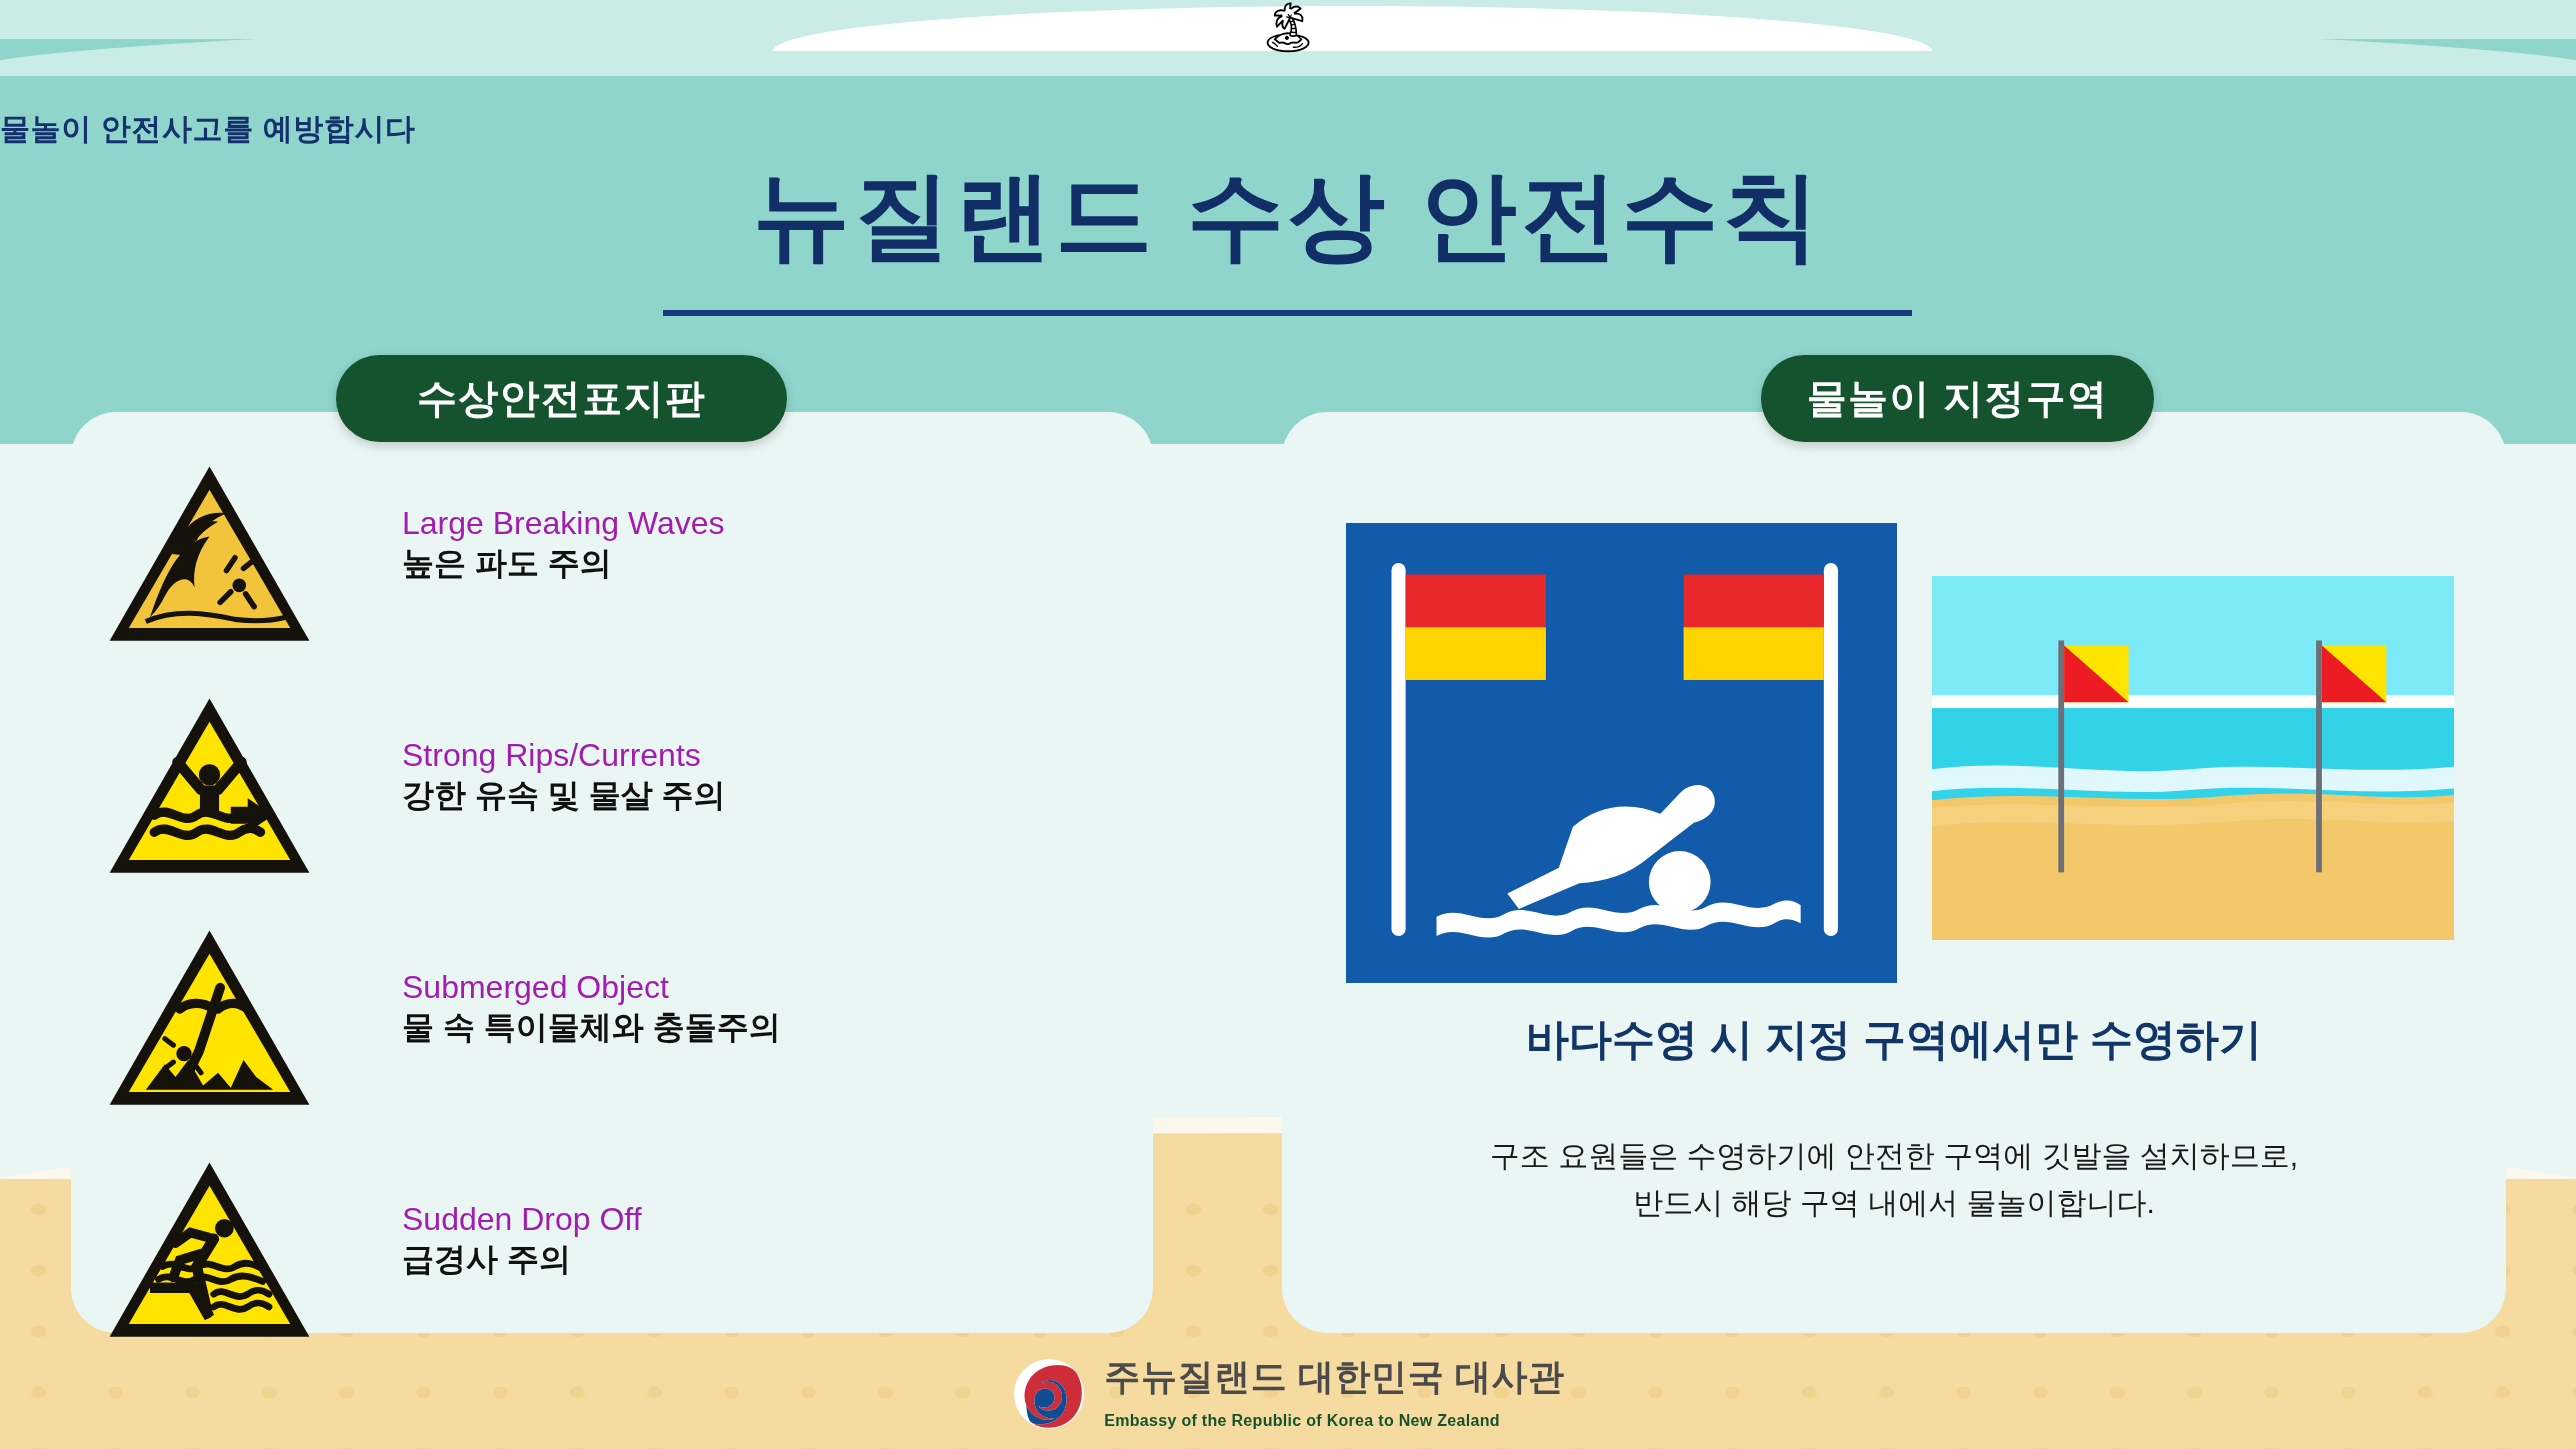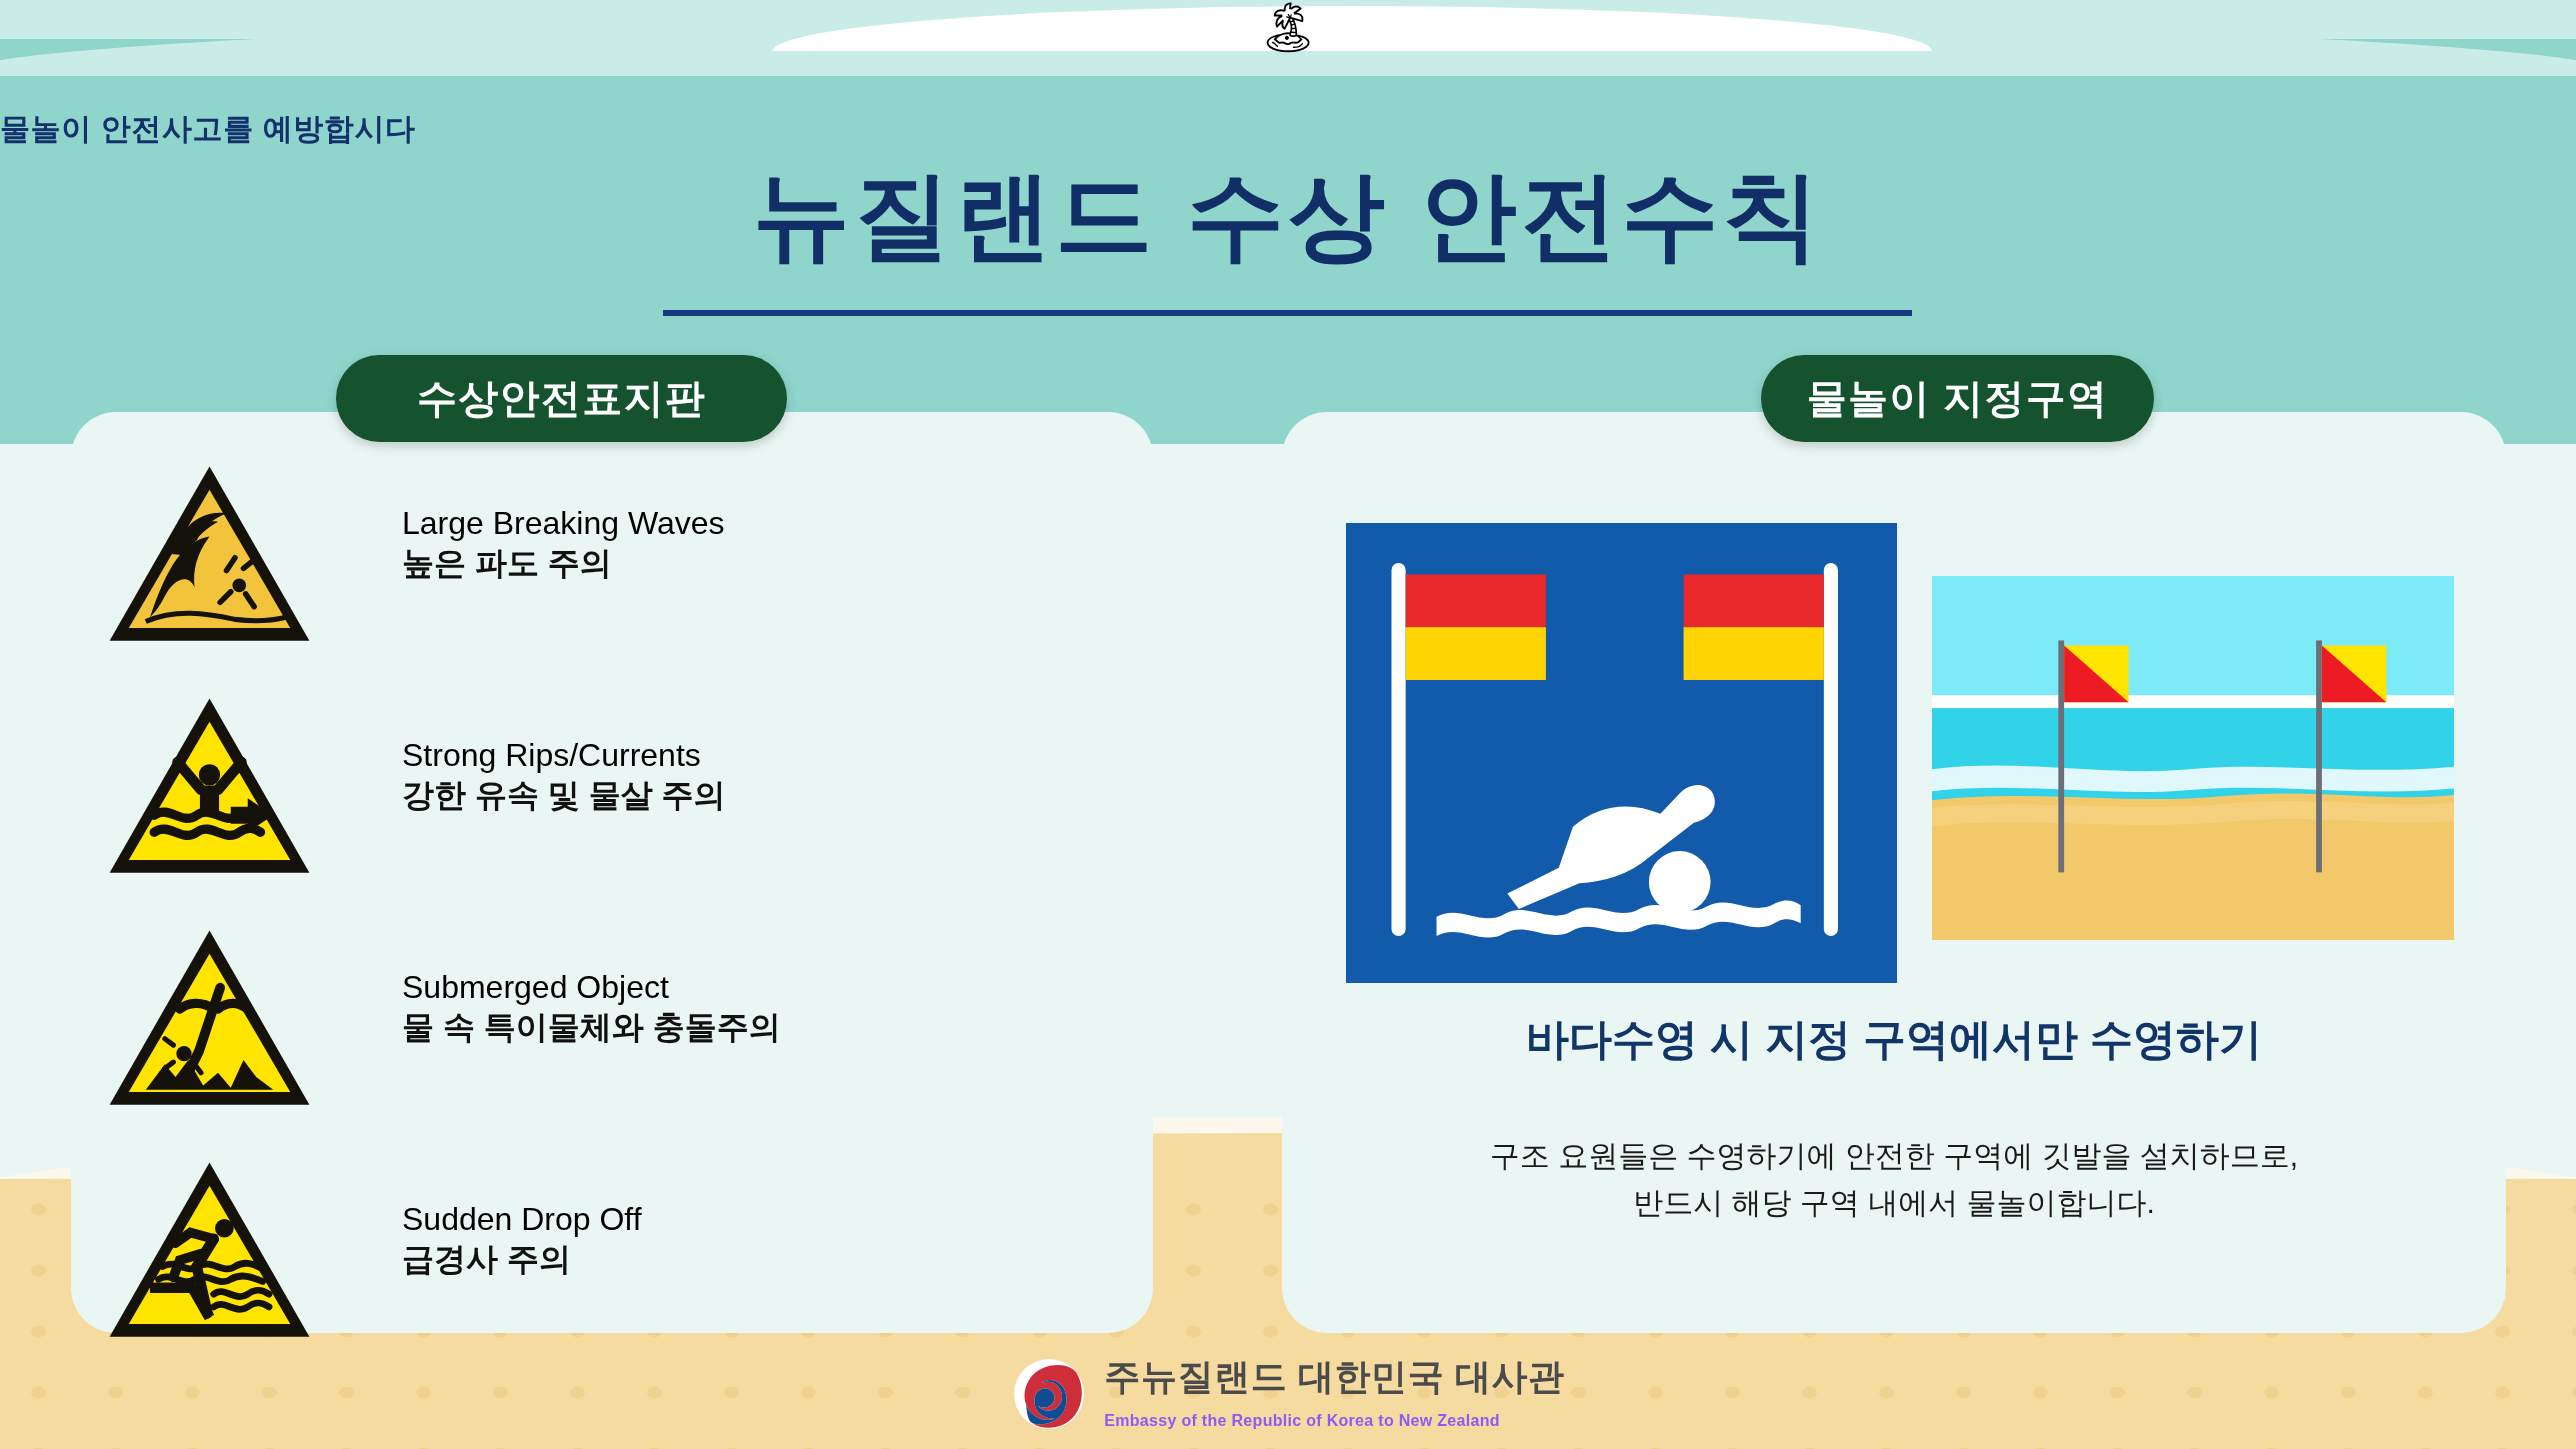--- a/index.html
+++ b/index.html
@@ -40,42 +40,42 @@
   
   .panel{position:absolute;background:#eaf6f3;border-radius:45px;z-index:2;}
   #panel-left{left:71px;top:412px;width:1082px;height:921px;}
   #panel-right{left:1282px;top:412px;width:1224px;height:921px;}
 
   
   .haz-list{position:absolute;left:90px;top:444px;width:1043px;z-index:4;}
   .haz-row{position:relative;height:232px;}
   .haz-sign{position:absolute;left:13px;top:15.5px;width:213px;height:187px;}
   .haz-text{position:absolute;left:312px;top:59px;}
-  .haz-en{font-size:32px;color:#000000;line-height:1.25;white-space:nowrap;}
+  .haz-en{font-size:32px;color:#a21caf;line-height:1.25;white-space:nowrap;}
   .haz-ko{font-size:32px;color:#111;font-weight:700;line-height:1.3;white-space:nowrap;}
 
   
   .tri{position:relative;width:213px;height:187px;}
   .tri svg{display:block;width:100%;height:100%;}
 
   
   #swim-sign{position:absolute;left:1346px;top:523px;width:551px;height:460px;background:#125aaa;z-index:4;}
   #beach-photo{position:absolute;left:1932px;top:576px;width:522px;height:364px;z-index:4;overflow:hidden;}
   .headline-right{position:absolute;left:1282px;top:1011px;width:1224px;text-align:center;
      font-size:43px;font-weight:800;color:#123567;z-index:5;}
   .body-right{position:absolute;left:1282px;top:1133px;width:1224px;text-align:center;
      font-size:30px;font-weight:400;color:#1a1a1a;line-height:1.55;z-index:5;}
 
   
   .footer{position:absolute;left:0;right:0;bottom:16.7px;display:flex;align-items:center;
      justify-content:center;gap:17px;z-index:6;}
   .taeguk{width:76px;height:76px;flex:0 0 auto;}
   .foot-text{display:flex;flex-direction:column;justify-content:center;}
   .foot-ko{font-size:36px;font-weight:800;color:#4b4b4b;line-height:1.05;letter-spacing:0.6px;}
-  .foot-en{font-size:16px;font-weight:700;color:#8b5cf6;letter-spacing:0.3px;margin-top:16px;}
+  .foot-en{font-size:16px;font-weight:700;color:#14532d;letter-spacing:0.3px;margin-top:16px;}
 </style>
 </head>
 <body>
 
 <div id="poster">
 
   <div class="bg-sea-light"></div>
   <div class="bg-sea"></div>
   <div class="bg-sea-wave-top"></div>
   <div class="bg-sea-wave-top2"></div>

